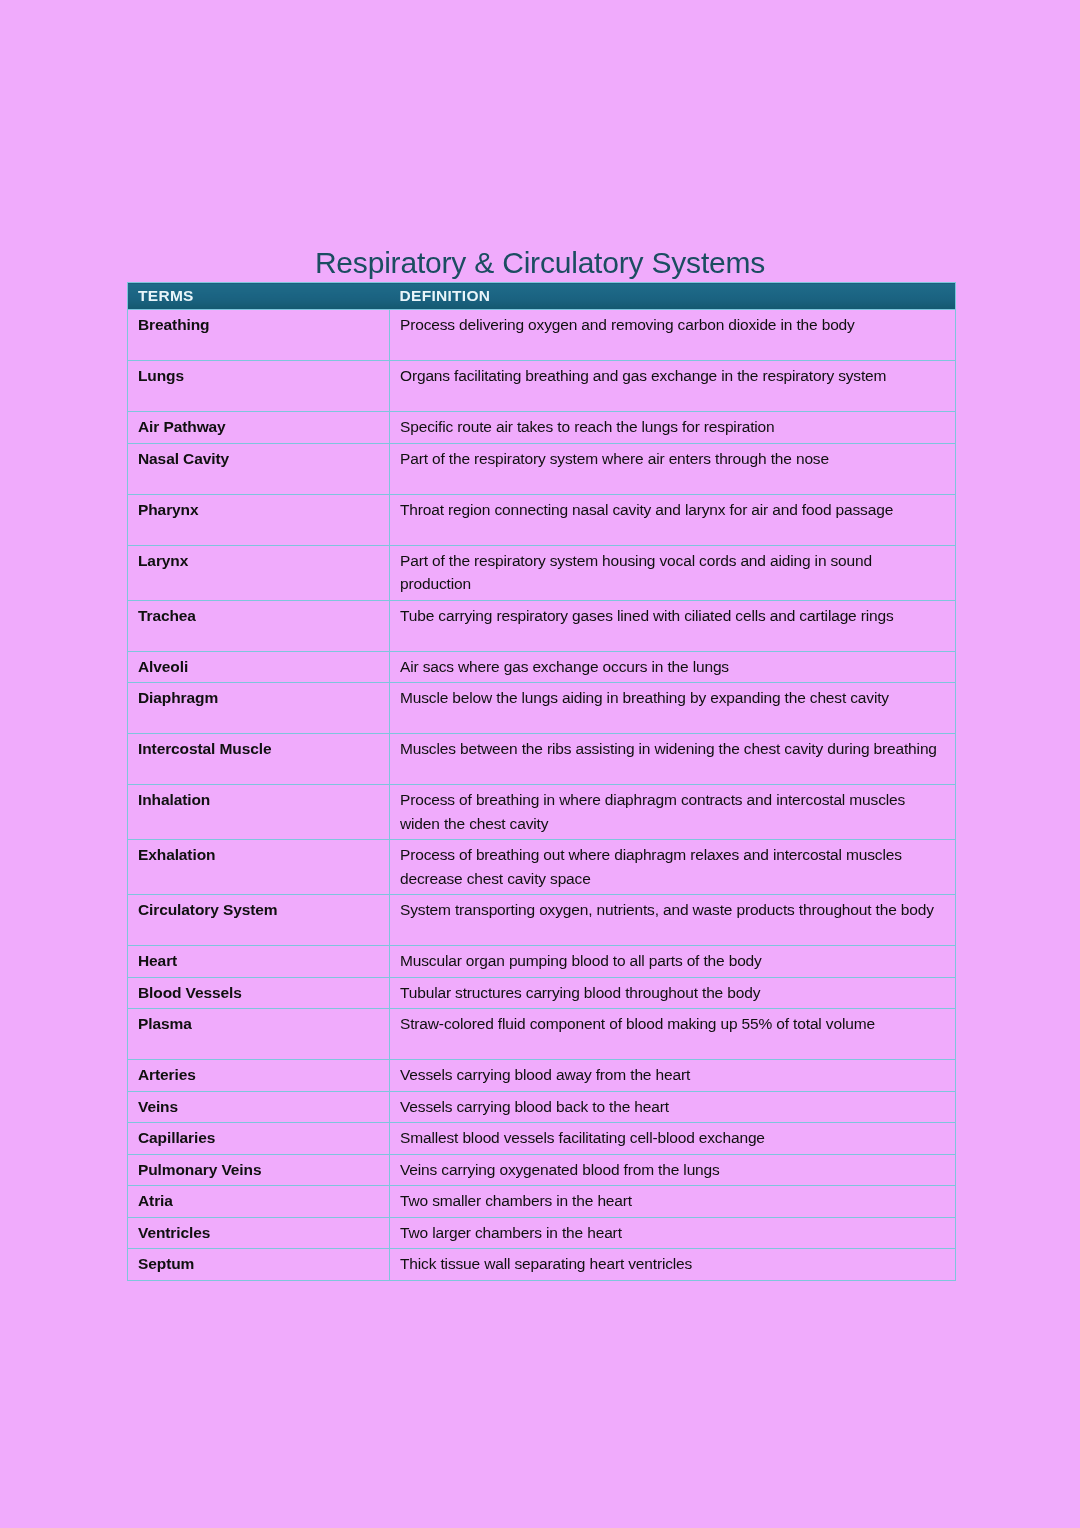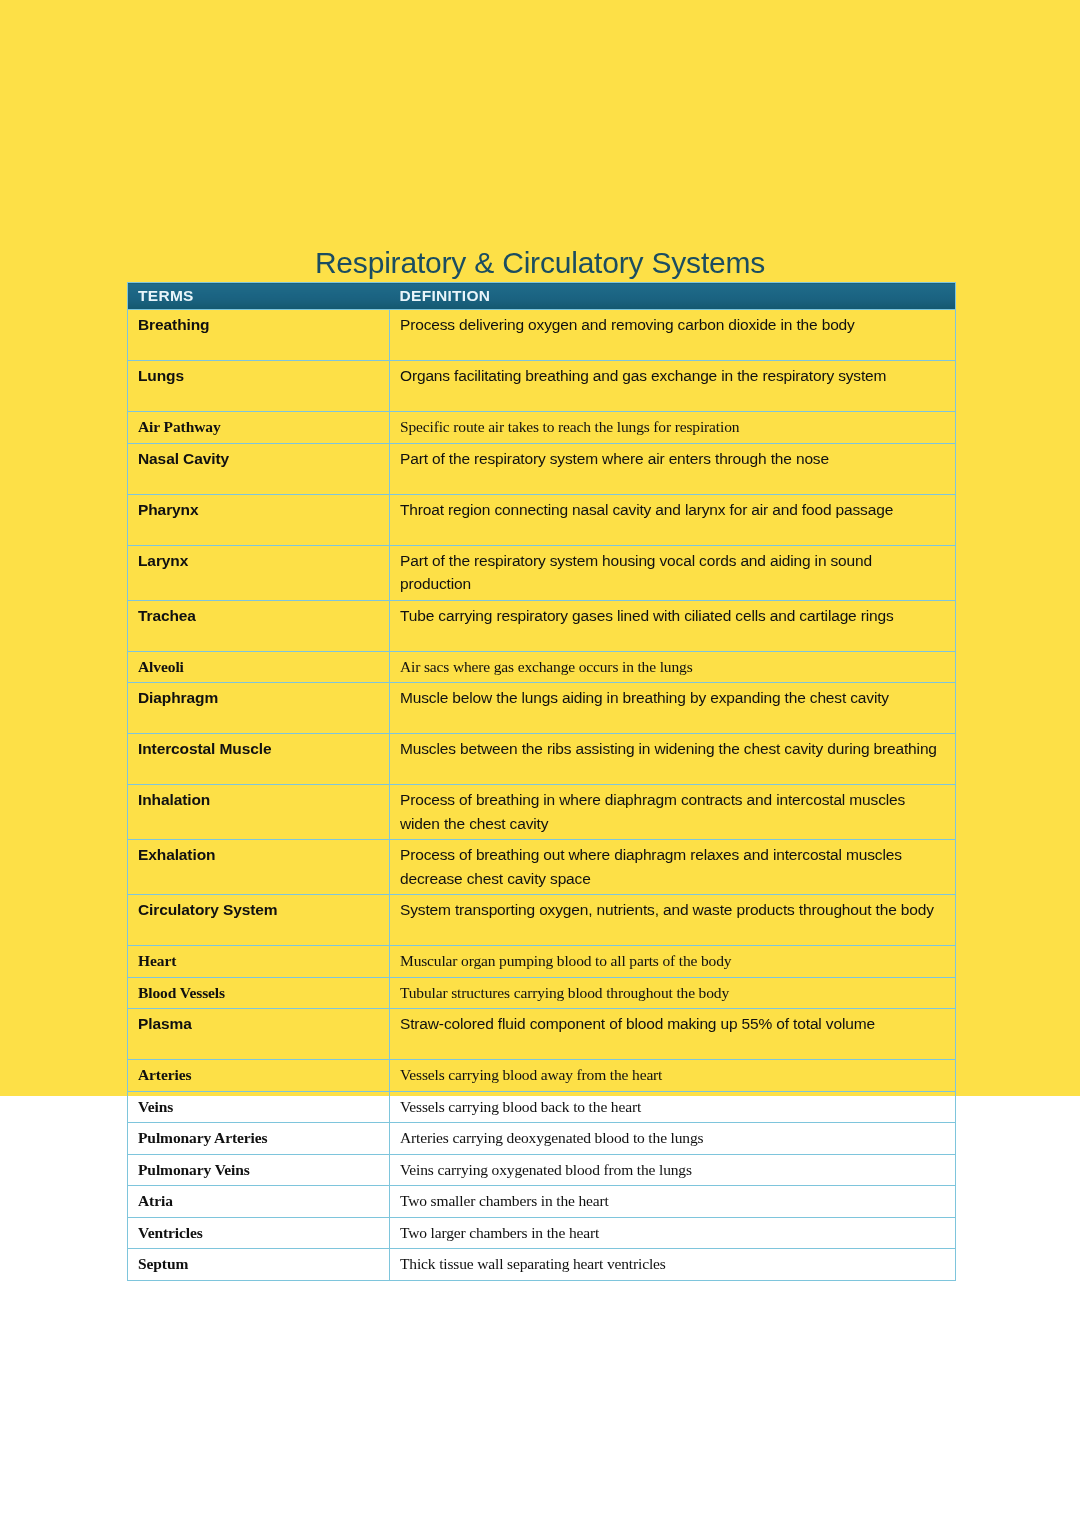--- a/index.html
+++ b/index.html
@@ -10,22 +10,22 @@
     width: 1080px;
     height: 1528px;
     background: #ffffff;
     font-family: "Liberation Sans", sans-serif;
     -webkit-font-smoothing: antialiased;
   }
 
   #page {
     position: relative;
     width: 1080px;
-    height: 1096px;
-    background: #fde047;
+    height: 1528px;
+    background: #f0abfc;
     box-sizing: border-box;
   }
 
   #doc-title {
     position: absolute;
     top: 226px;
     left: 0;
     width: 1080px;
     text-align: center;
     font-size: 30px;
@@ -83,21 +83,20 @@
   #glossary-table tbody td.def {
     font-weight: 400;
     letter-spacing: -0.15px;
   }
 
   #glossary-table tbody tr.two-line td {
     height: 43px;
   }
   #glossary-table tbody tr.one-line td {
     height: 19px;
-    font-family: Liberation Serif, serif;
   }
 </style>
 </head>
 <body>
 
 <div id="page">
 
   <h1 id="doc-title">Respiratory &amp; Circulatory Systems</h1>
 
   <table id="glossary-table">
@@ -179,22 +178,22 @@
         </tr>
         <tr class="one-line">
           <td class="term">Arteries</td>
           <td class="def">Vessels carrying blood away from the heart</td>
         </tr>
         <tr class="one-line">
           <td class="term">Veins</td>
           <td class="def">Vessels carrying blood back to the heart</td>
         </tr>
         <tr class="one-line">
-          <td class="term">Pulmonary Arteries</td>
-          <td class="def">Arteries carrying deoxygenated blood to the lungs</td>
+          <td class="term">Capillaries</td>
+          <td class="def">Smallest blood vessels facilitating cell-blood exchange</td>
         </tr>
         <tr class="one-line">
           <td class="term">Pulmonary Veins</td>
           <td class="def">Veins carrying oxygenated blood from the lungs</td>
         </tr>
         <tr class="one-line">
           <td class="term">Atria</td>
           <td class="def">Two smaller chambers in the heart</td>
         </tr>
         <tr class="one-line">

